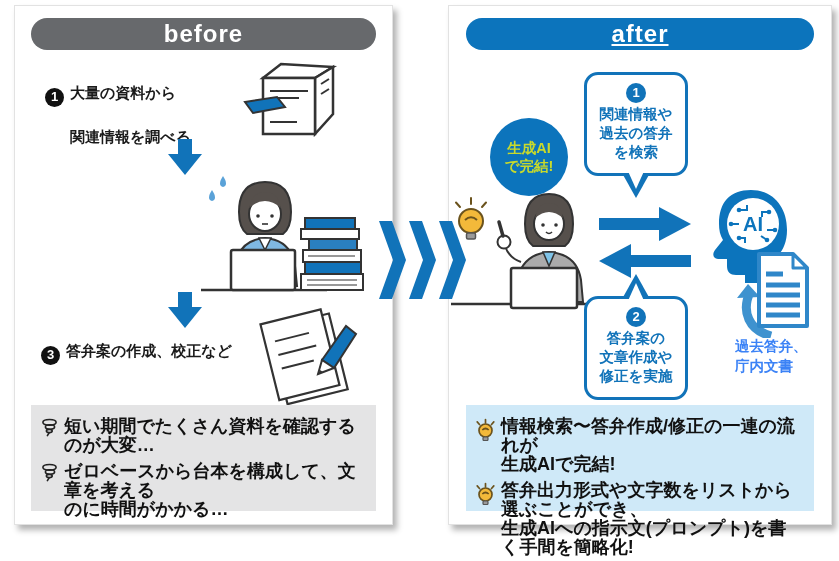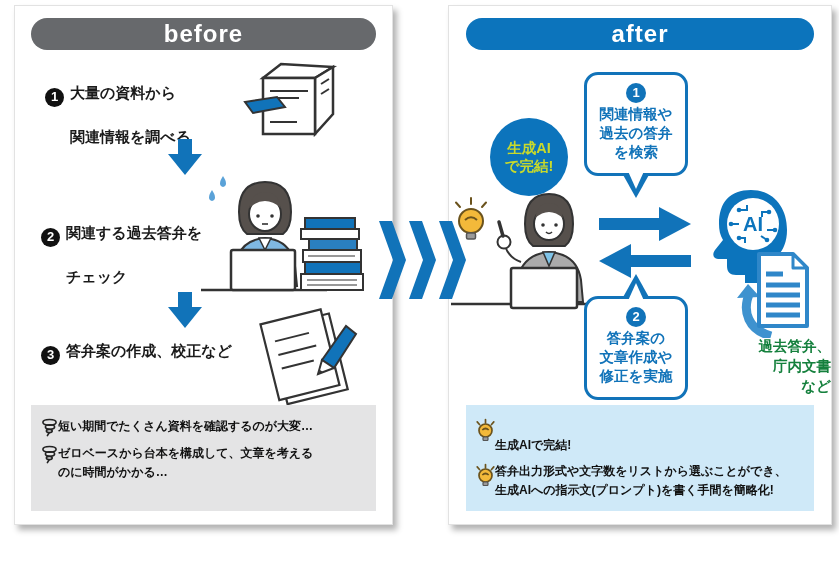--- a/index.html
+++ b/index.html
@@ -13,21 +13,21 @@
     border:1px solid #e2e2e2;box-shadow:4px 5px 6px rgba(0,0,0,0.30);
   }
   .panel-before{left:14px;width:377px;}
   .panel-after{left:448px;width:382px;}
 
   .pill{
     position:absolute;top:12px;height:32px;border-radius:17px;color:#fff;
     font-weight:bold;font-size:24px;text-align:center;line-height:32px;letter-spacing:1px;
   }
   .pill-gray{left:16px;width:345px;background:#67696c;}
-  .pill-blue{left:17px;width:348px;background:#0c74bc;}
+  .pill-blue{left:17px;width:348px;background:#0c74bc;text-decoration:underline;}
 
   .step{position:absolute;font-size:15px;color:#1a1a1a;font-weight:600;line-height:30px;}
   .step1{left:30px;top:72px;}
   .step2{left:26px;top:212px;}
   .step3{left:26px;top:330px;text-align:center;}
   .num-badge{
     display:inline-flex;width:19px;height:19px;border-radius:50%;background:#111;color:#fff;
     font-size:13px;font-weight:bold;align-items:center;justify-content:center;
     margin-right:6px;vertical-align:-3px;
   }
@@ -36,21 +36,21 @@
   .copier{position:absolute;left:222px;top:48px;}
   .person1{position:absolute;left:184px;top:162px;}
   .paper{position:absolute;left:237px;top:298px;}
   .arrow-down{position:absolute;}
   .arrow1{left:153px;top:133px;}
   .arrow2{left:153px;top:286px;}
 
   .note-box{position:absolute;box-sizing:border-box;padding:12px 10px 8px 10px;}
   .note-gray{left:16px;top:399px;width:345px;height:106px;background:#e4e4e5;}
   .note-blue{left:17px;top:399px;width:348px;height:106px;background:#cfe9f8;}
-  .note-item{display:flex;margin-bottom:7px;font-size:12px;font-weight:bold;color:#111;line-height:19px;}
+  .note-item{display:flex;gap:6px;margin-bottom:7px;font-size:18px;font-weight:bold;color:#111;line-height:19px;}
   .note-item svg{flex:none;margin-top:1px;}
 
   .chevrons{position:absolute;left:379px;top:221px;display:flex;gap:3px;z-index:6;}
 
   .badge{
     position:absolute;left:41px;top:112px;width:78px;height:78px;border-radius:50%;
     background:#0c74bc;display:flex;flex-direction:column;align-items:center;justify-content:center;
     color:#c9da2b;font-weight:bold;font-size:14.5px;line-height:18px;z-index:3;
   }
   .bubble{
@@ -73,22 +73,22 @@
   .tail-up .inner{bottom:-4px;clip-path:polygon(50% 0,100% 100%,0 100%);}
 
   .person2{position:absolute;left:2px;top:172px;}
   .h-arrow{position:absolute;z-index:2;}
   .arrow-right{left:150px;top:201px;}
   .arrow-left{left:150px;top:238px;}
   .ai-head{position:absolute;left:248px;top:180px;}
   .curve-arrow{position:absolute;left:286px;top:278px;}
   .doc-icon{position:absolute;left:304px;top:244px;}
   .doc-caption{
-    position:absolute;left:286px;top:330px;width:96px;text-align:right;
-    color:#15803d;font-weight:bold;font-size:14.5px;line-height:20px;
+    position:absolute;left:286px;top:330px;width:96px;text-align:left;
+    color:#3b82f6;font-weight:bold;font-size:14.5px;line-height:20px;
   }
 </style>
 </head>
 <body>
 
 <section class="panel panel-before">
   <div class="pill pill-gray">before</div>
 
   <div class="step step1">
     <div><span class="num-badge">1</span><span>大量の資料から</span></div>
@@ -105,24 +105,20 @@
     <line x1="84" y1="40" x2="92" y2="35" stroke="#333" stroke-width="2"></line>
     <polygon points="8,48 40,43 48,53 16,59" fill="#1173b9" stroke="#333" stroke-width="2"></polygon>
     <line x1="33" y1="68" x2="60" y2="68" stroke="#333" stroke-width="2"></line>
   </svg>
 
   <svg class="arrow-down arrow1" width="34" height="36" viewBox="0 0 34 36">
     <rect x="10" y="0" width="14" height="17" fill="#1173b9"></rect>
     <polygon points="0,15 34,15 17,36" fill="#1173b9"></polygon>
   </svg>
 
-  <div class="step step2">
-    <div><span class="num-badge">2</span><span>関連する過去答弁を</span></div>
-    <div class="indent">チェック</div>
-  </div>
 
   <svg class="person1" width="174" height="138" viewBox="0 0 174 138">
     <line x1="2" y1="122" x2="128" y2="122" stroke="#333" stroke-width="2.5"></line>
     <path d="M24,8 C28,14 28,18 24,19 C20,18 20,14 24,8 Z" fill="#5aa2d8"></path>
     <path d="M13,22 C17,28 17,32 13,33 C9,32 9,28 13,22 Z" fill="#5aa2d8"></path>
     <path d="M40,44 q0,-30 26,-30 q26,0 26,30 q0,16 -8,22 h-36 q-8,-6 -8,-22 Z" fill="#56504c" stroke="#333" stroke-width="2"></path>
     <ellipse cx="66" cy="46" rx="16" ry="17" fill="#fff" stroke="#333" stroke-width="2"></ellipse>
     <path d="M50,40 q3,-16 16,-16 q13,0 16,16 q-8,-7 -16,-7 q-8,0 -16,7 Z" fill="#56504c"></path>
     <circle cx="59" cy="48" r="1.8" fill="#333"></circle>
       <circle cx="73" cy="48" r="1.8" fill="#333"></circle>
@@ -290,21 +286,20 @@
       <line x1="13" y1="24" x2="30" y2="24"></line>
       <line x1="13" y1="35" x2="47" y2="35"></line>
       <line x1="13" y1="45" x2="47" y2="45"></line>
       <line x1="13" y1="55" x2="47" y2="55"></line>
       <line x1="13" y1="65" x2="47" y2="65"></line>
     </g>
   </svg>
   <div class="doc-caption">
     <div>過去答弁、</div>
     <div>庁内文書</div>
-    <div>など</div>
   </div>
 
   <div class="bubble bubble2">
     <span class="num-badge">2</span>
     <div class="bline">答弁案の</div>
     <div class="bline">文章作成や</div>
     <div class="bline">修正を実施</div>
     <div class="tail tail-up">
         <div class="outer"></div>
         <div class="inner"></div>
@@ -313,21 +308,21 @@
 
   <div class="note-box note-blue">
     <div class="note-item">
       <svg width="19" height="23" viewBox="0 0 19 23">
         <path d="M9.5,5 v-3.5 M3.5,6.5 l-2.3,-2.6 M15.5,6.5 l2.3,-2.6" stroke="#6b531d" stroke-width="1.7" stroke-linecap="round" fill="none"></path>
         <circle cx="9.5" cy="12.5" r="6.5" fill="#f3b93a" stroke="#6b531d" stroke-width="1.7"></circle>
         <path d="M6.3,12 q3.2,-3 6.4,0" fill="none" stroke="#6b531d" stroke-width="1.7"></path>
         <rect x="7" y="19" width="5" height="3.5" rx="1" fill="#9a9a9a" stroke="#555" stroke-width="1.2"></rect>
       </svg>
       <div>
-        <br>
+        <span>情報検索〜答弁作成/修正の一連の流れが</span><br>
         <span>生成AIで完結!</span>
       </div>
     </div>
     <div class="note-item">
       <svg width="19" height="23" viewBox="0 0 19 23">
         <path d="M9.5,5 v-3.5 M3.5,6.5 l-2.3,-2.6 M15.5,6.5 l2.3,-2.6" stroke="#6b531d" stroke-width="1.7" stroke-linecap="round" fill="none"></path>
         <circle cx="9.5" cy="12.5" r="6.5" fill="#f3b93a" stroke="#6b531d" stroke-width="1.7"></circle>
         <path d="M6.3,12 q3.2,-3 6.4,0" fill="none" stroke="#6b531d" stroke-width="1.7"></path>
         <rect x="7" y="19" width="5" height="3.5" rx="1" fill="#9a9a9a" stroke="#555" stroke-width="1.2"></rect>
       </svg>

